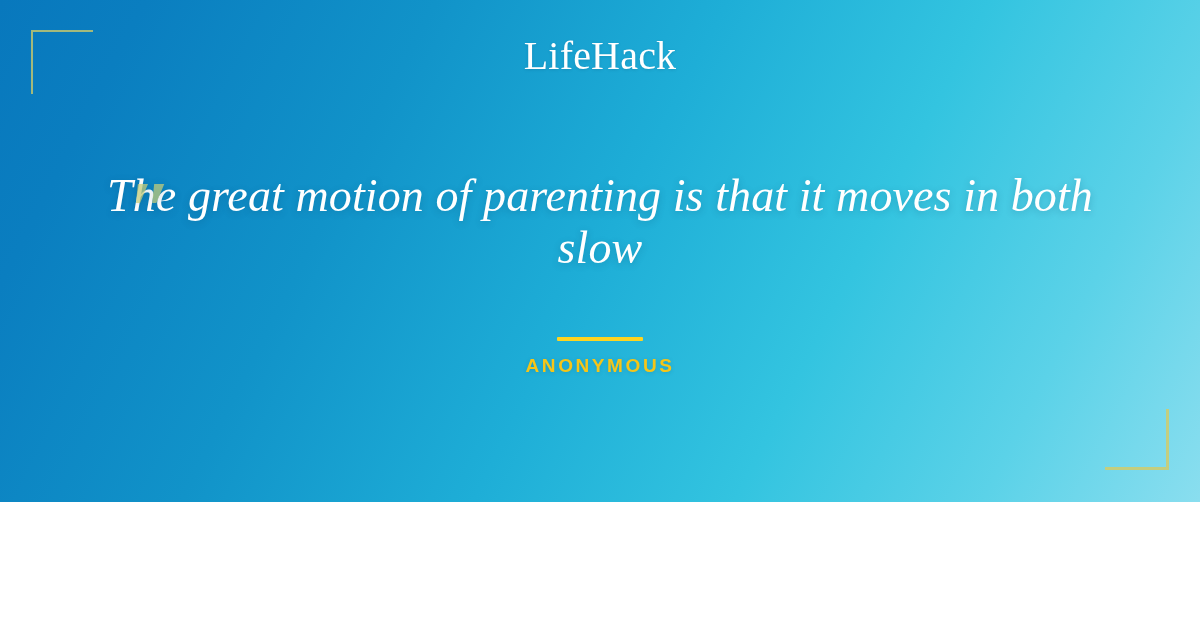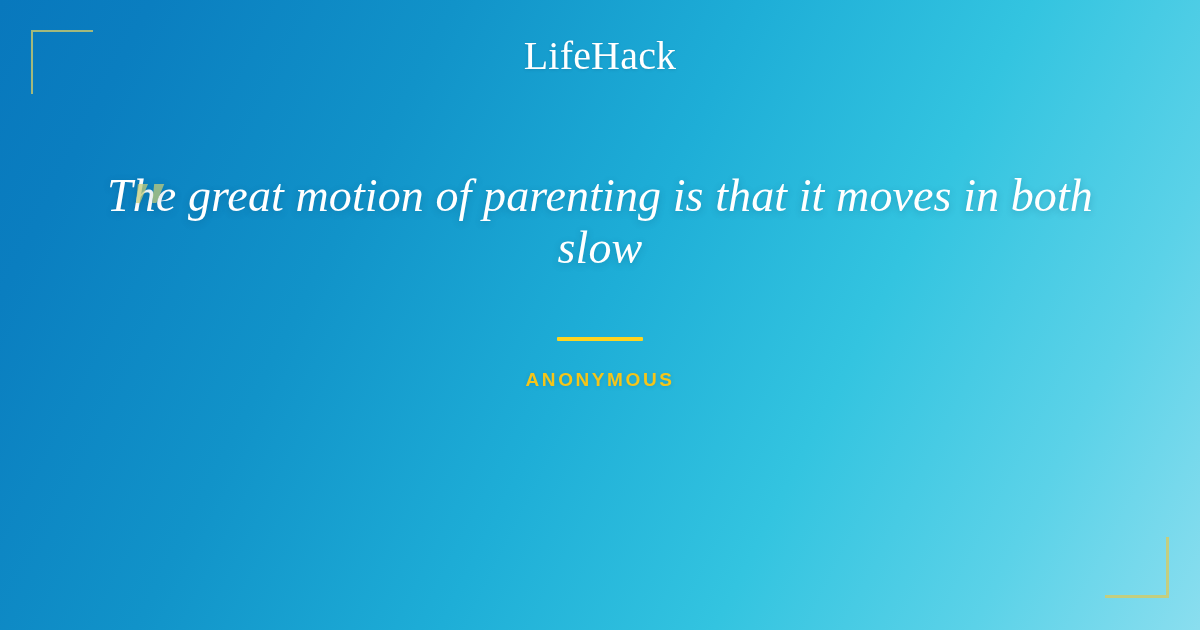--- a/index.html
+++ b/index.html
@@ -4,21 +4,21 @@
 <style>
   html, body {
     margin: 0;
     padding: 0;
     background: #ffffff;
   }
 
   #poster {
     position: relative;
     width: 1200px;
-    height: 630px;
+    height: 502px;
     overflow: hidden;
     background: linear-gradient(117deg,
         #0878bd 0%,
         #0a7ec0 10%,
         #1193c9 30%,
         #1eaed7 50%,
         #33c4e0 68%,
         #5bd2e8 85%,
         #8adeef 100%);
     font-family: "Liberation Sans", sans-serif;
@@ -108,21 +108,21 @@
 
   .divider {
     width: 86px;
     height: 4px;
     margin: 64px auto 0 auto;
     background: #FFD41F;
     border-radius: 1px;
   }
 
   .attribution {
-    margin-top: 28px;
+    margin-top: 14px;
     font-family: "Liberation Sans", sans-serif;
     font-size: 19px;
     font-weight: 700;
     letter-spacing: 2.6px;
     color: #F5C518;
     text-transform: uppercase;
     text-shadow: 0 1px 4px rgba(0, 70, 105, 0.18);
   }
 </style>
 </head>

